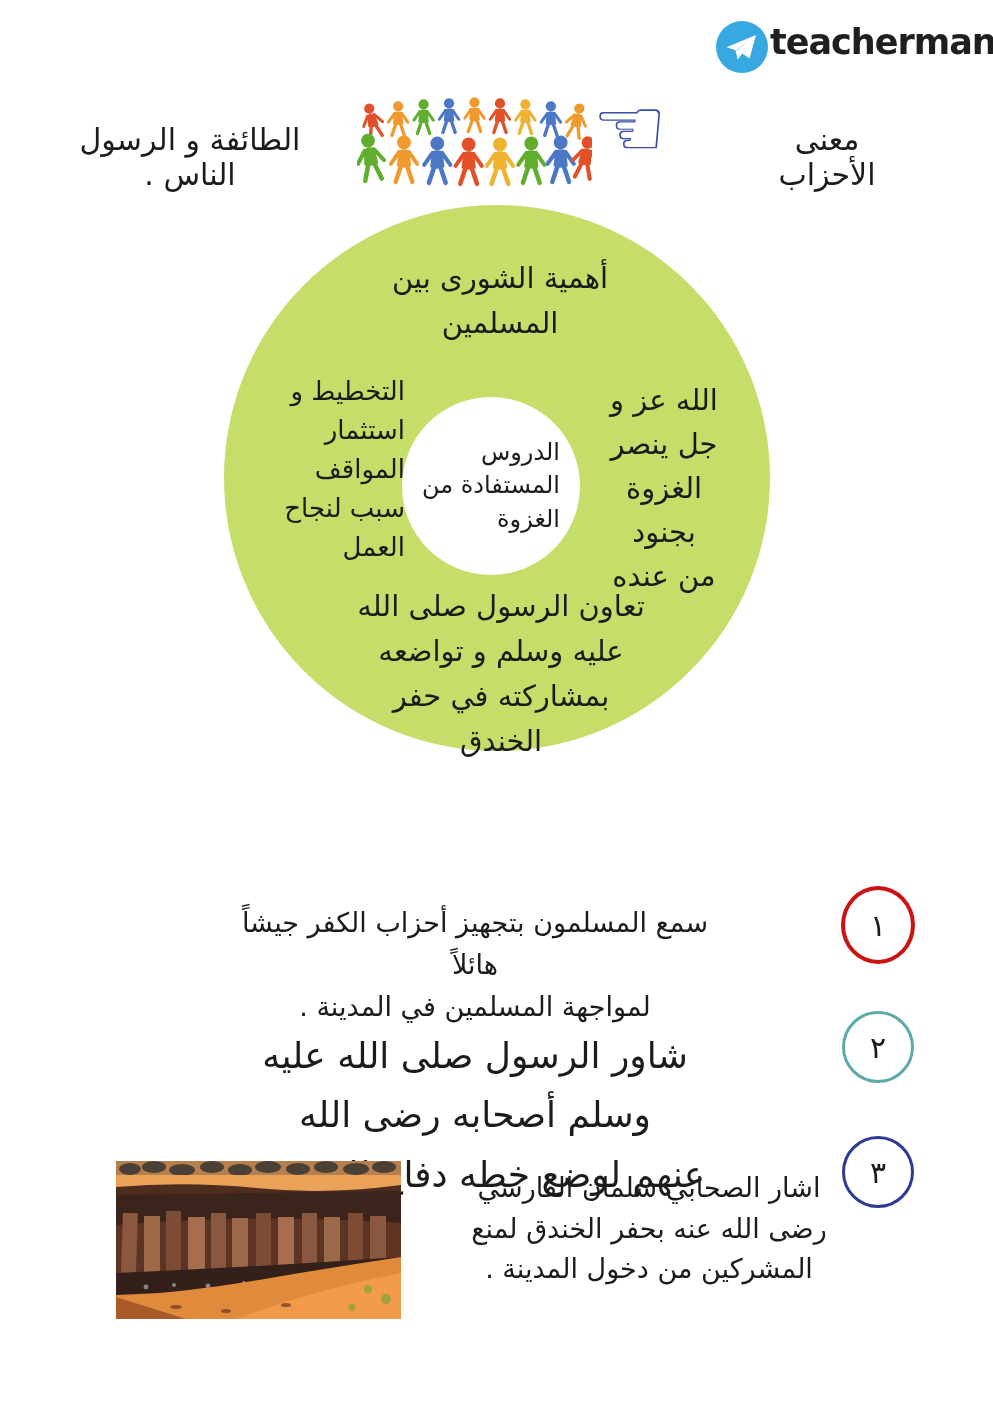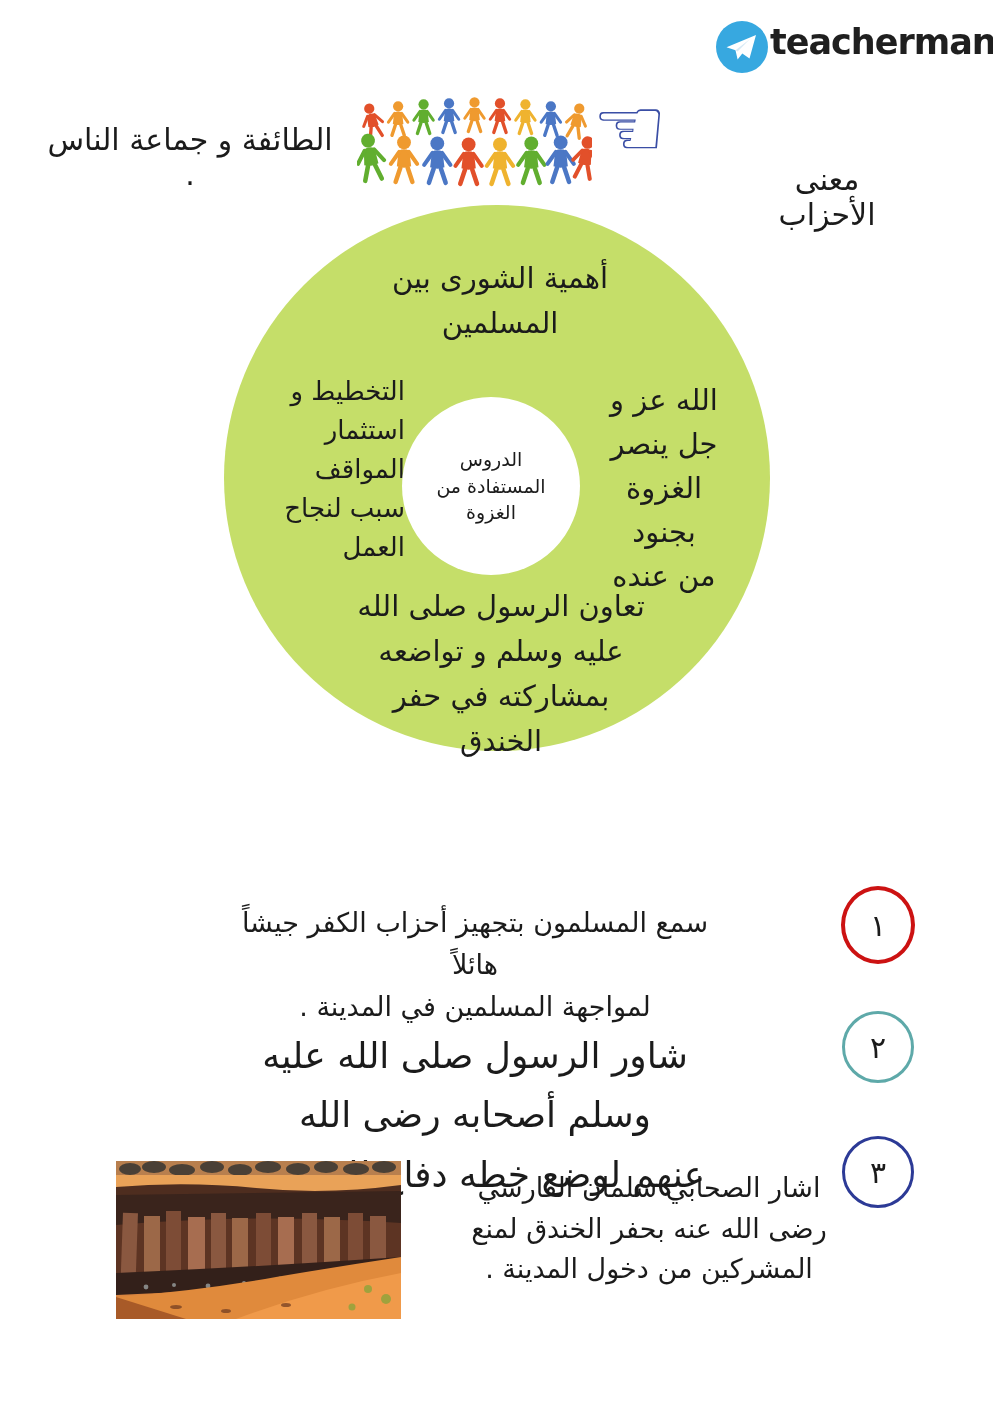--- a/index.html
+++ b/index.html
@@ -4,28 +4,28 @@
 <style>
   html,body{margin:0;padding:0;background:#ffffff;}
   .page{position:relative;width:993px;height:1404px;background:#ffffff;overflow:hidden;
         font-family:"DejaVu Sans",sans-serif;color:#1b1b1b;}
   .abs{position:absolute;}
   .al{position:absolute;white-space:pre-line;text-align:center;color:#1b1b1b;}
   
   .brand-name{position:absolute;left:770px;top:22px;font-size:35px;font-weight:bold;
               color:#1f1f1f;letter-spacing:-1px;}
   
-  .term{left:745px;top:122px;width:164px;font-size:30px;margin-top:40px;}
+  .term{left:745px;top:122px;width:164px;font-size:30px;}
   .hand{position:absolute;left:592px;top:86px;font-size:84px;line-height:1;color:#3a4ea5;}
   .definition{left:43px;top:122px;width:294px;font-size:30px;}
   
   .ring{position:absolute;left:224px;top:205px;width:546px;height:546px;border-radius:50%;}
   .center-circle{position:absolute;left:402px;top:397px;width:178px;height:178px;border-radius:50%;
                  background:#ffffff;display:flex;align-items:center;justify-content:center;}
-  .center-text{white-space:pre-line;text-align:center;font-size:19px;line-height:1.4;color:#1b1b1b;}
+  .center-text{white-space:pre-line;text-align:right;font-size:24px;line-height:1.4;color:#1b1b1b;}
   .ring-top{left:335px;top:256px;width:330px;font-size:29px;line-height:1.55;}
   .ring-right{left:593px;top:378px;width:142px;font-size:29px;line-height:1.52;}
   .ring-left{left:257px;top:372px;width:148px;font-size:26px;line-height:1.5;text-align:right;}
   .ring-bottom{left:325px;top:584px;width:352px;font-size:29px;line-height:1.55;}
   
   .num-circle{position:absolute;border-radius:50%;background:#ffffff;display:flex;
               align-items:center;justify-content:center;font-size:30px;color:#1b1b1b;box-sizing:border-box;}
   .nc1{left:841px;top:886px;width:74px;height:78px;border:4px solid #cc1212;}
   .nc2{left:842px;top:1011px;width:72px;height:72px;border:3px solid #5ea9a9;}
   .nc3{left:842px;top:1136px;width:72px;height:72px;border:3px solid #2c3a96;}
@@ -70,21 +70,21 @@
     <use href="#prs" fill="#61ae2f" stroke="#61ae2f" transform="translate(14,70) scale(1.22) rotate(-8)"></use>
     <use href="#prs" fill="#ef9a2f" stroke="#ef9a2f" transform="translate(48,72) scale(1.22)"></use>
     <use href="#prs" fill="#4b77c5" stroke="#4b77c5" transform="translate(82,73) scale(1.22)"></use>
     <use href="#prs" fill="#e2502a" stroke="#e2502a" transform="translate(114,74) scale(1.22)"></use>
     <use href="#prs" fill="#efb32f" stroke="#efb32f" transform="translate(146,74) scale(1.22)"></use>
     <use href="#prs" fill="#61ae2f" stroke="#61ae2f" transform="translate(178,73) scale(1.22)"></use>
     <use href="#prs" fill="#4b77c5" stroke="#4b77c5" transform="translate(208,72) scale(1.22)"></use>
     <use href="#prs" fill="#e2502a" stroke="#e2502a" transform="translate(233,70) scale(1.1) rotate(9)"></use>
   </svg>
 
-  <div class="al definition" dir="rtl">الطائفة و جماعة الناس .</div>
+  <div class="al definition" dir="rtl">الطائفة و الرسول الناس .</div>
 
   <div class="ring" style="background: rgb(197, 222, 105);"></div>
   <div class="al ring-top" dir="rtl">أهمية الشورى بين
 المسلمين</div>
   <div class="al ring-right" dir="rtl">الله عز و
 جل ينصر
 الغزوة بجنود
 من عنده</div>
   <div class="al ring-left" dir="rtl">التخطيط و
 استثمار

